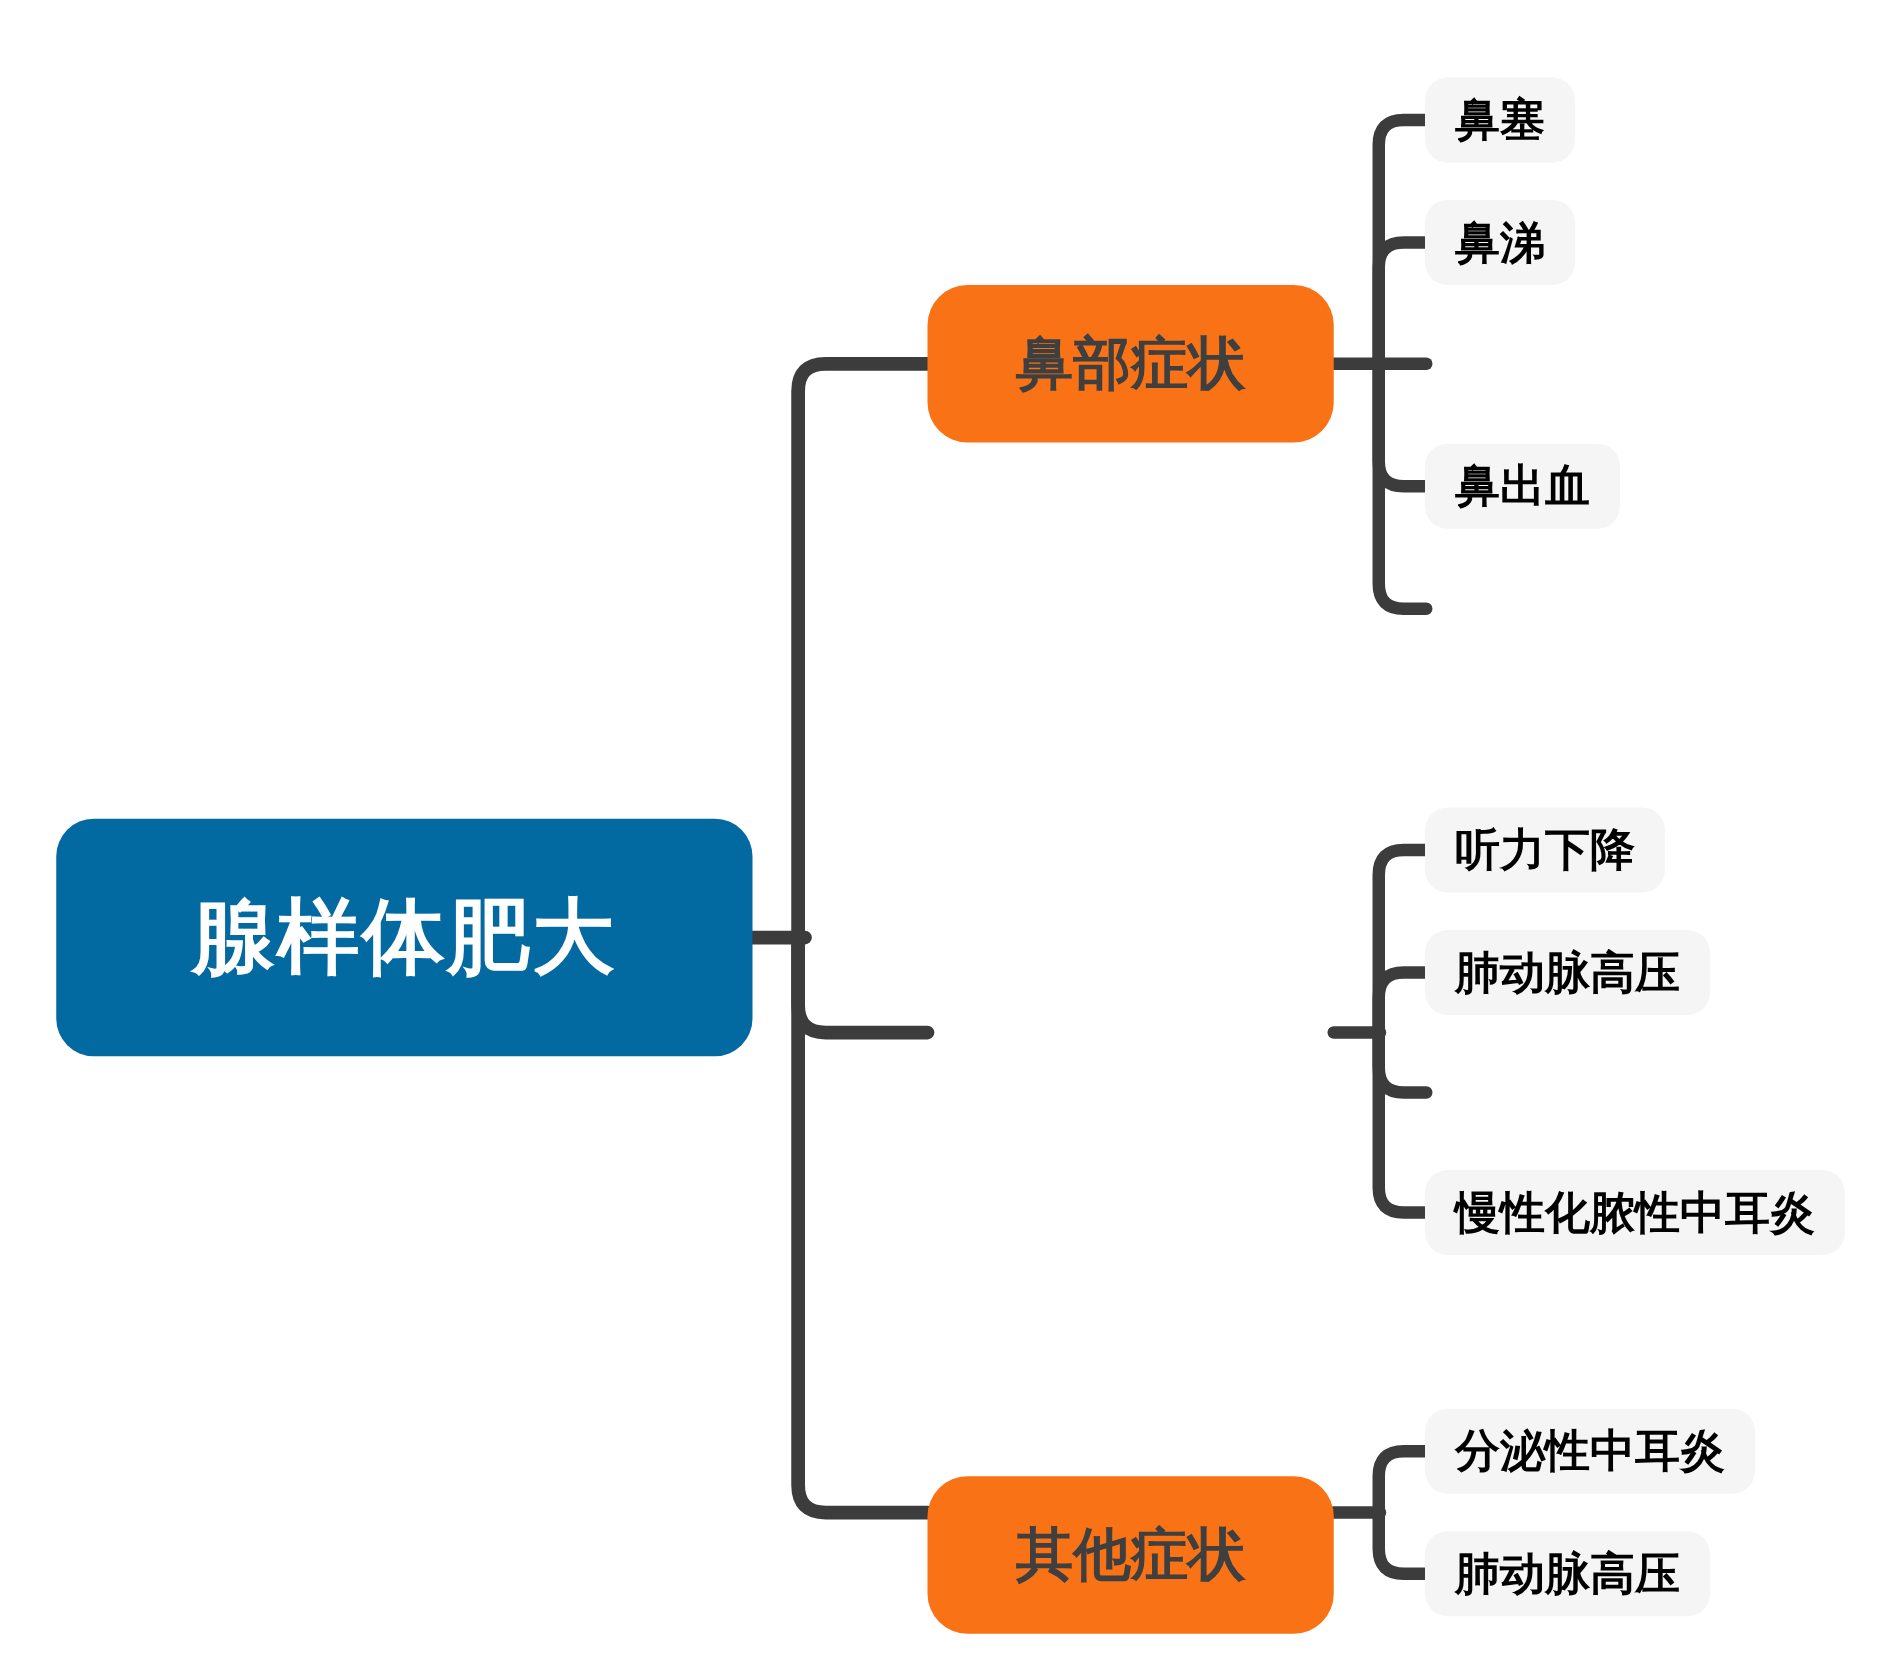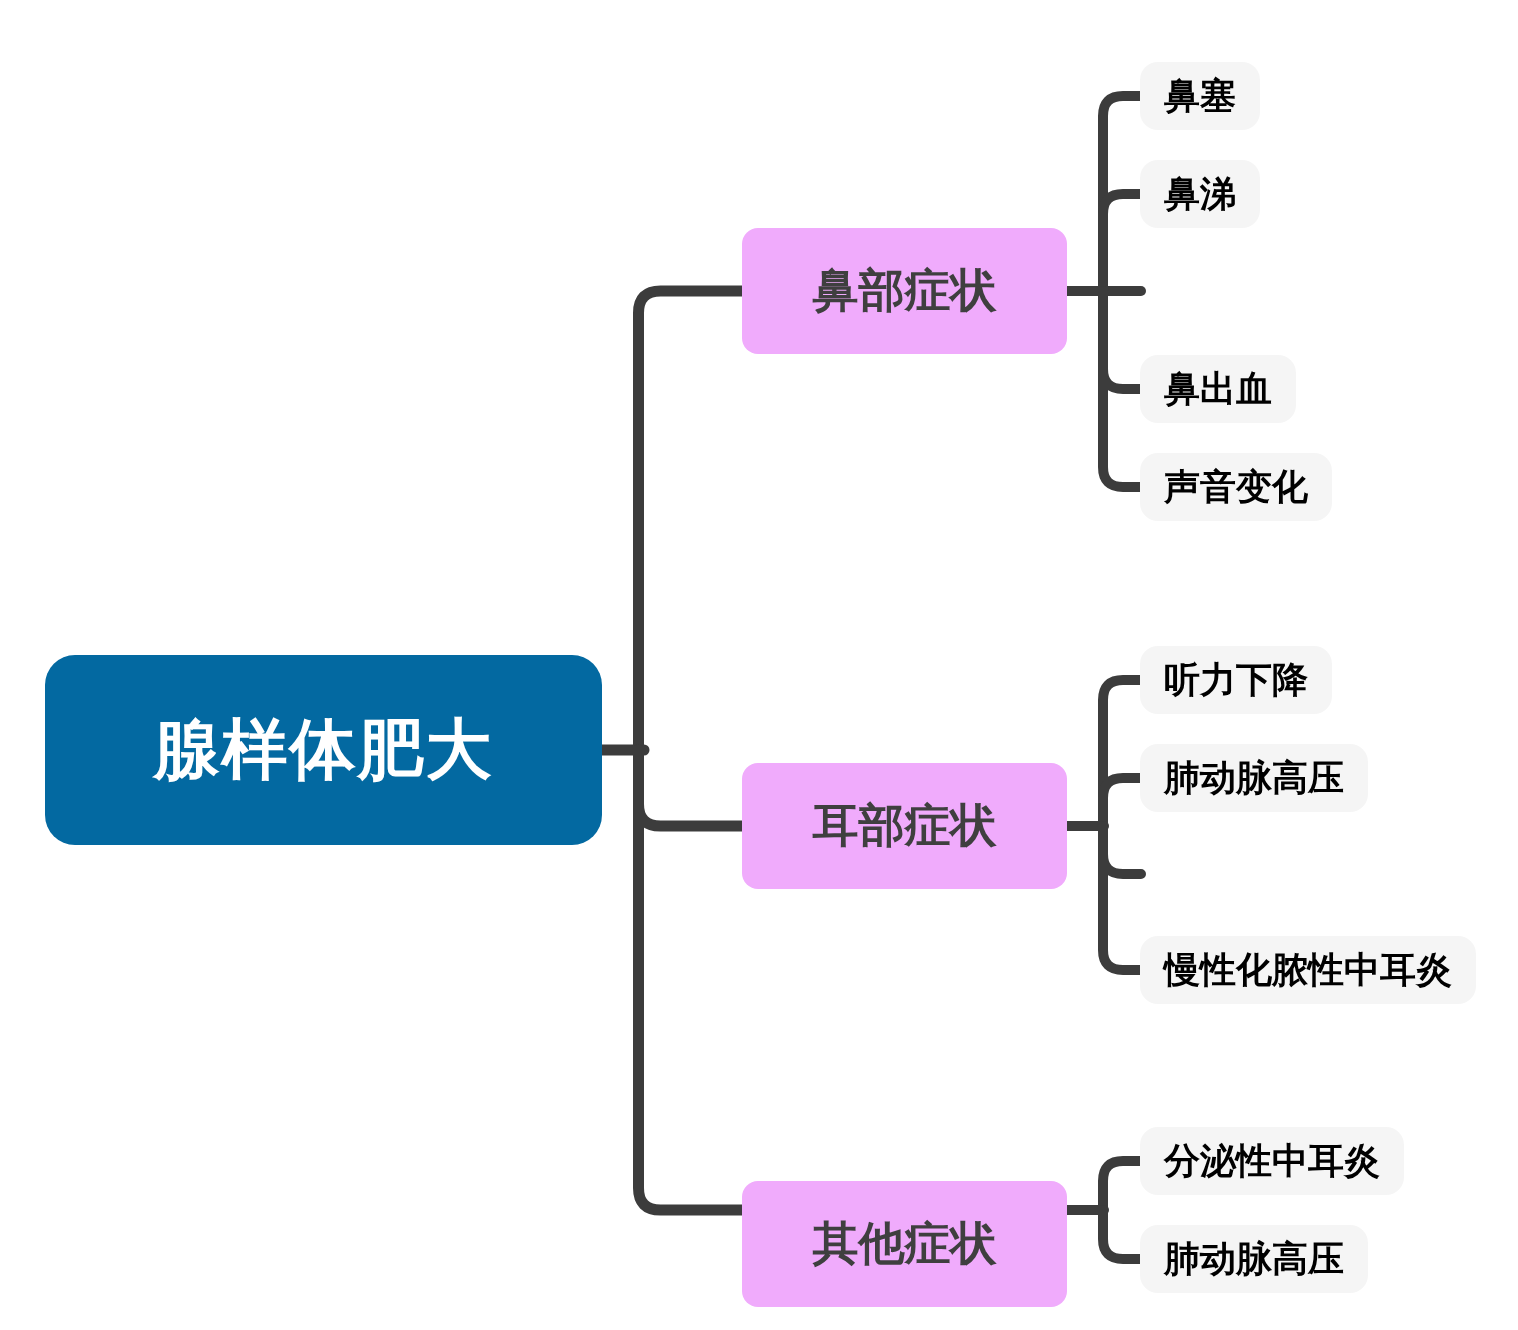--- a/index.html
+++ b/index.html
@@ -18,22 +18,22 @@
   .node{position:absolute;z-index:2;box-sizing:border-box;font-weight:700;white-space:nowrap;}
   .node-root{
     left:45px;top:655px;width:557px;height:190px;
     background:#0369a1;color:#ffffff;
     border-radius:30px;
     display:flex;align-items:center;justify-content:center;
     font-size:66px;letter-spacing:2px;
   }
   .node-branch{
     left:742px;width:325px;height:126px;
-    background:#f0abfc;color:#3f3f3f;
-    border-radius:16px;
+    background:#f97316;color:#3f3f3f;
+    border-radius:32px;
     display:flex;align-items:center;justify-content:center;
     font-size:46px;
   }
   .node-branch.b1{top:228px;}
   .node-branch.b2{top:763px;}
   .node-branch.b3{top:1181px;}
   .node-child{
     left:1140px;height:68px;line-height:68px;
     background:#f5f5f5;color:#000000;
     border-radius:18px;
@@ -66,27 +66,25 @@
     <path class="link-child" d="M 1103 826 L 1103 950 Q 1103 970 1123 970 L 1141 970"></path>
 
     <path class="link-child" d="M 1067 1210 L 1104 1210"></path>
     <path class="link-child" d="M 1103 1210 L 1103 1181 Q 1103 1161 1123 1161 L 1141 1161"></path>
     <path class="link-child" d="M 1103 1210 L 1103 1239 Q 1103 1259 1123 1259 L 1141 1259"></path>
   </svg>
 
   <div class="node node-root">腺样体肥大</div>
 
   <div class="node node-branch b1">鼻部症状</div>
-  <div class="node node-branch b2">耳部症状</div>
   <div class="node node-branch b3">其他症状</div>
 
   <div class="node node-child" style="top:62px">鼻塞</div>
   <div class="node node-child" style="top:160px">鼻涕</div>
   <div class="node node-child" style="top:355px">鼻出血</div>
-  <div class="node node-child" style="top:453px">声音变化</div>
 
   <div class="node node-child" style="top:646px">听力下降</div>
   <div class="node node-child" style="top:744px">肺动脉高压</div>
   <div class="node node-child" style="top:936px">慢性化脓性中耳炎</div>
 
   <div class="node node-child" style="top:1127px">分泌性中耳炎</div>
   <div class="node node-child" style="top:1225px">肺动脉高压</div>
 
 </div>
 

